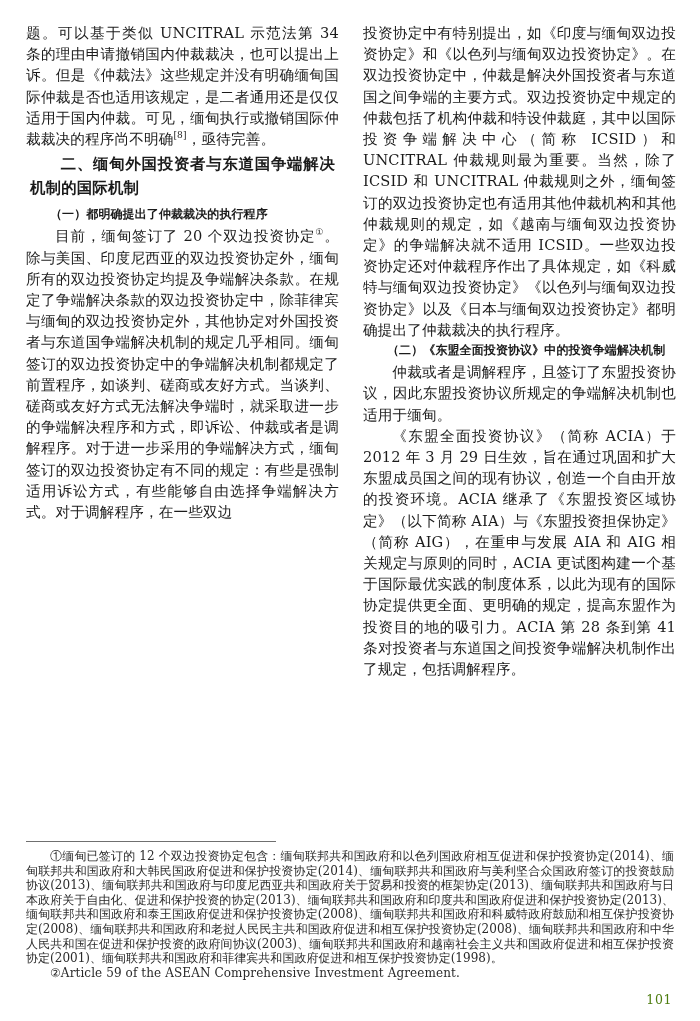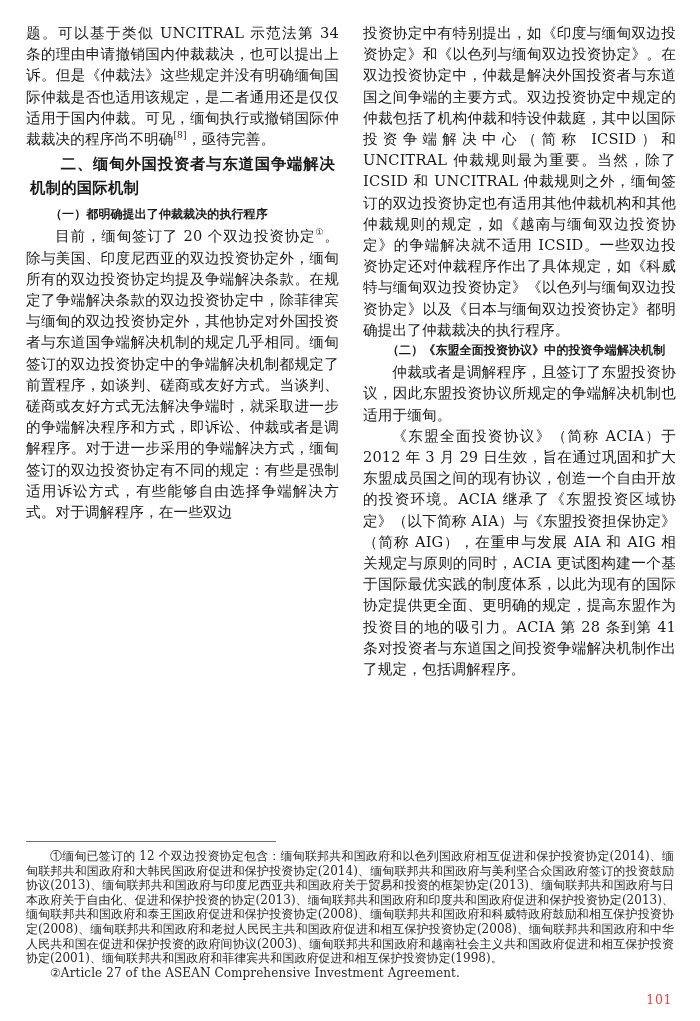--- a/index.html
+++ b/index.html
@@ -104,21 +104,21 @@
     letter-spacing: 0.1px;
   }
 
   
   .page-number {
     position: absolute;
     right: 28px;
     bottom: 14px;
     font-size: 12.5px;
     letter-spacing: 0.6px;
-    color: #ef4444;
+    color: #4d7c0f;
     font-family: "DejaVu Serif", "Liberation Serif", serif;
   }
 
   sup.fnref {
     font-size: 0.62em;
     vertical-align: super;
     line-height: 0;
   }
 </style>
 </head>
@@ -155,18 +155,18 @@
 
 
     </div>
   </div>
 
   <div class="footnotes">
     <div class="fn-rule"></div>
 
     <p class="fn"><span>①</span><span>缅甸已签订的 12 个双边投资协定包含：缅甸联邦共和国政府和以色列国政府相互促进和保护投资协定(2014)、缅甸联邦共和国政府和大韩民国政府促进和保护投资协定(2014)、缅甸联邦共和国政府与美利坚合众国政府签订的投资鼓励协议(2013)、缅甸联邦共和国政府与印度尼西亚共和国政府关于贸易和投资的框架协定(2013)、缅甸联邦共和国政府与日本政府关于自由化、促进和保护投资的协定(2013)、缅甸联邦共和国政府和印度共和国政府促进和保护投资协定(2013)、缅甸联邦共和国政府和泰王国政府促进和保护投资协定(2008)、缅甸联邦共和国政府和科威特政府鼓励和相互保护投资协定(2008)、缅甸联邦共和国政府和老挝人民民主共和国政府促进和相互保护投资协定(2008)、缅甸联邦共和国政府和中华人民共和国在促进和保护投资的政府间协议(2003)、缅甸联邦共和国政府和越南社会主义共和国政府促进和相互保护投资协定(2001)、缅甸联邦共和国政府和菲律宾共和国政府促进和相互保护投资协定(1998)。</span></p>
 
-    <p class="fn latin"><span>②</span><span>Article 27 of the ASEAN Comprehensive Investment Agreement.</span></p>
+    <p class="fn latin"><span>②</span><span>Article 59 of the ASEAN Comprehensive Investment Agreement.</span></p>
   </div>
 
   <div class="page-number">101</div>
 
 </div>
 
 </body></html>

